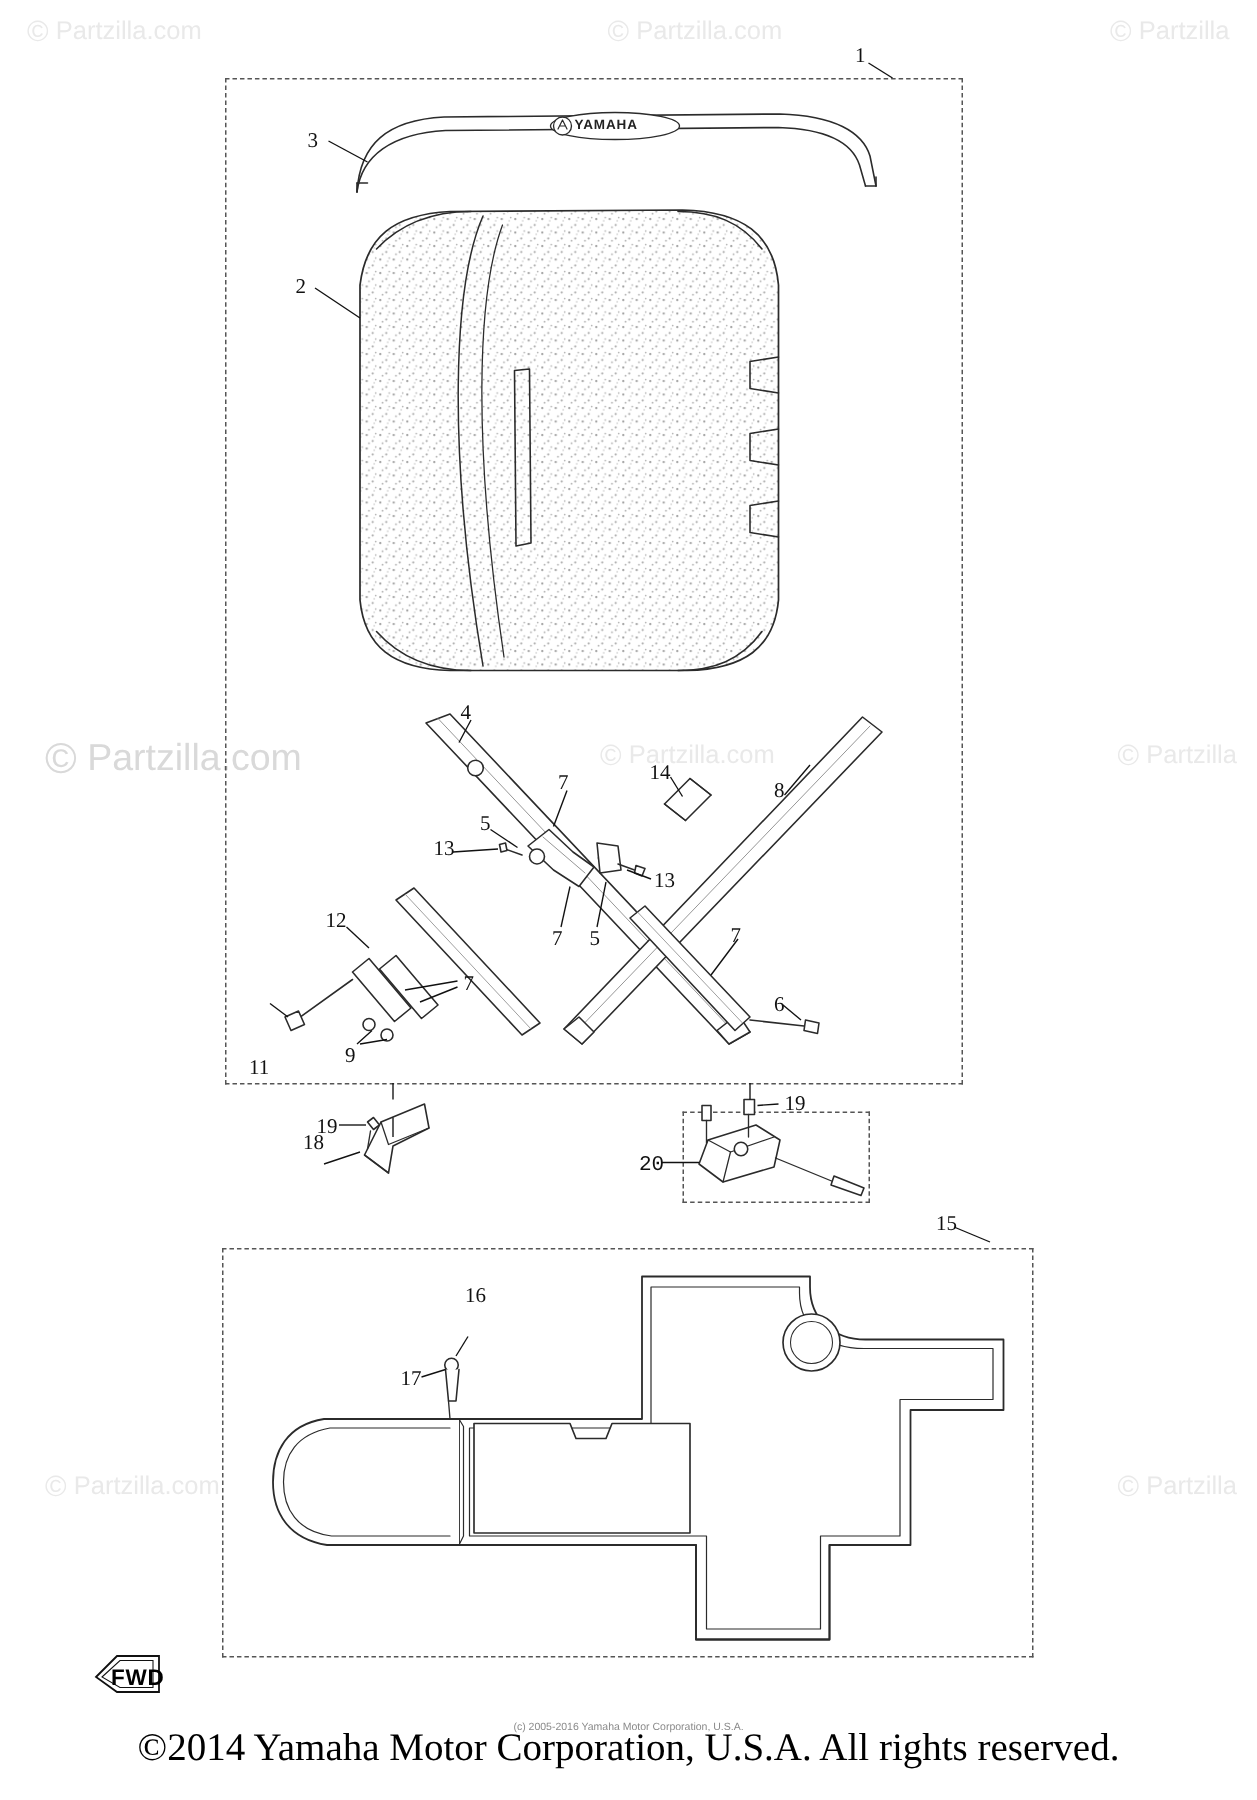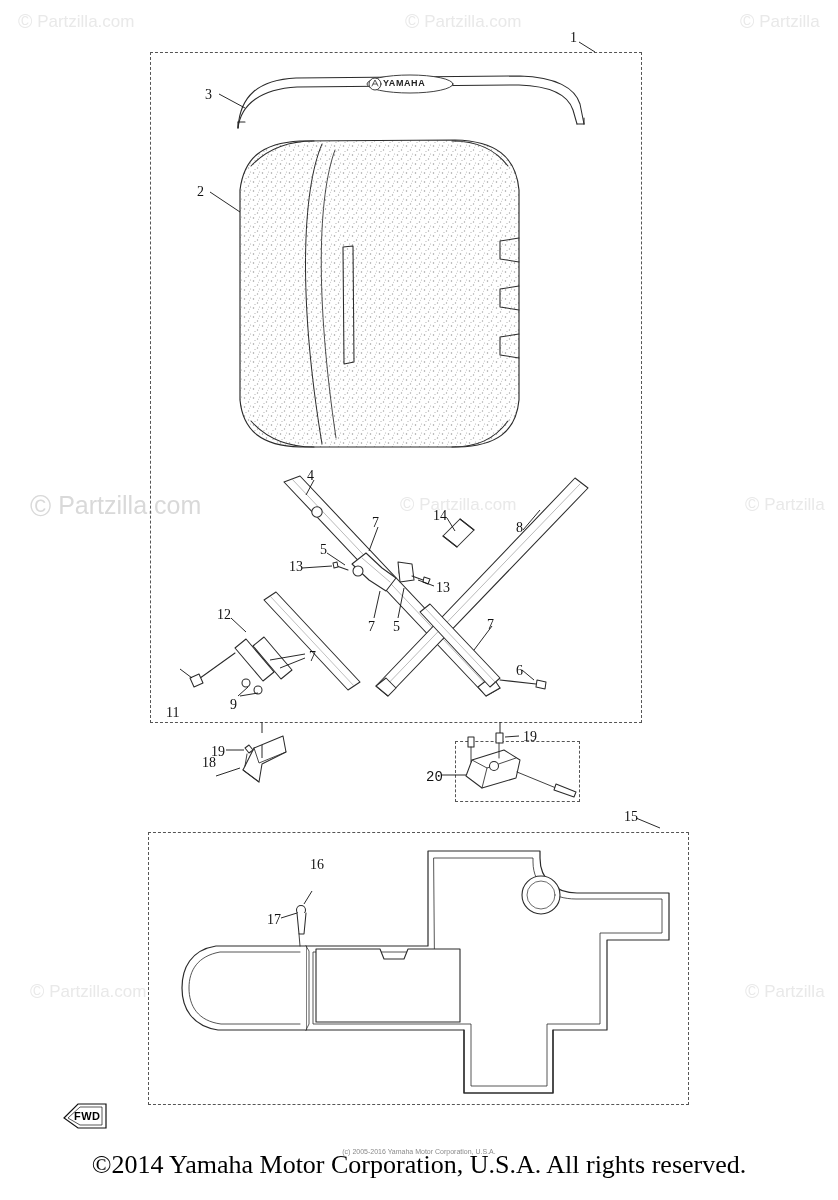--- a/index.html
+++ b/index.html
@@ -75,21 +75,21 @@
     position: absolute;
     left: 58px;
     top: 1096px;
     width: 54px;
     height: 40px;
   }
   #fwd .lbl {
     position: absolute;
     left: 16px;
     top: 14px;
-    font-size: 11px;
+    font-size: 15px;
     font-weight: bold;
     font-family: "Liberation Sans", sans-serif;
     letter-spacing: 0.5px;
   }
   svg { display: block; }
   .art {
     position: absolute;
     left: 0; top: 0;
     width: 838px;
     height: 1200px;

